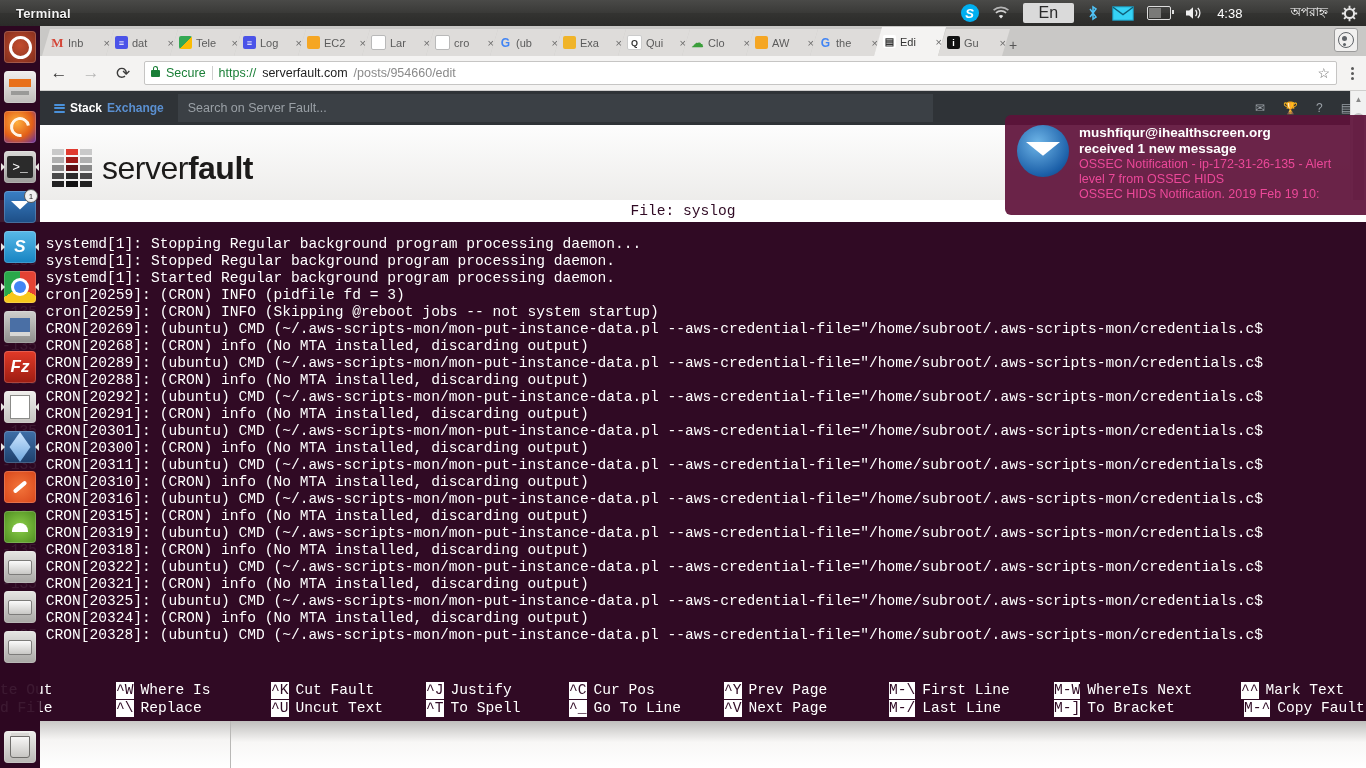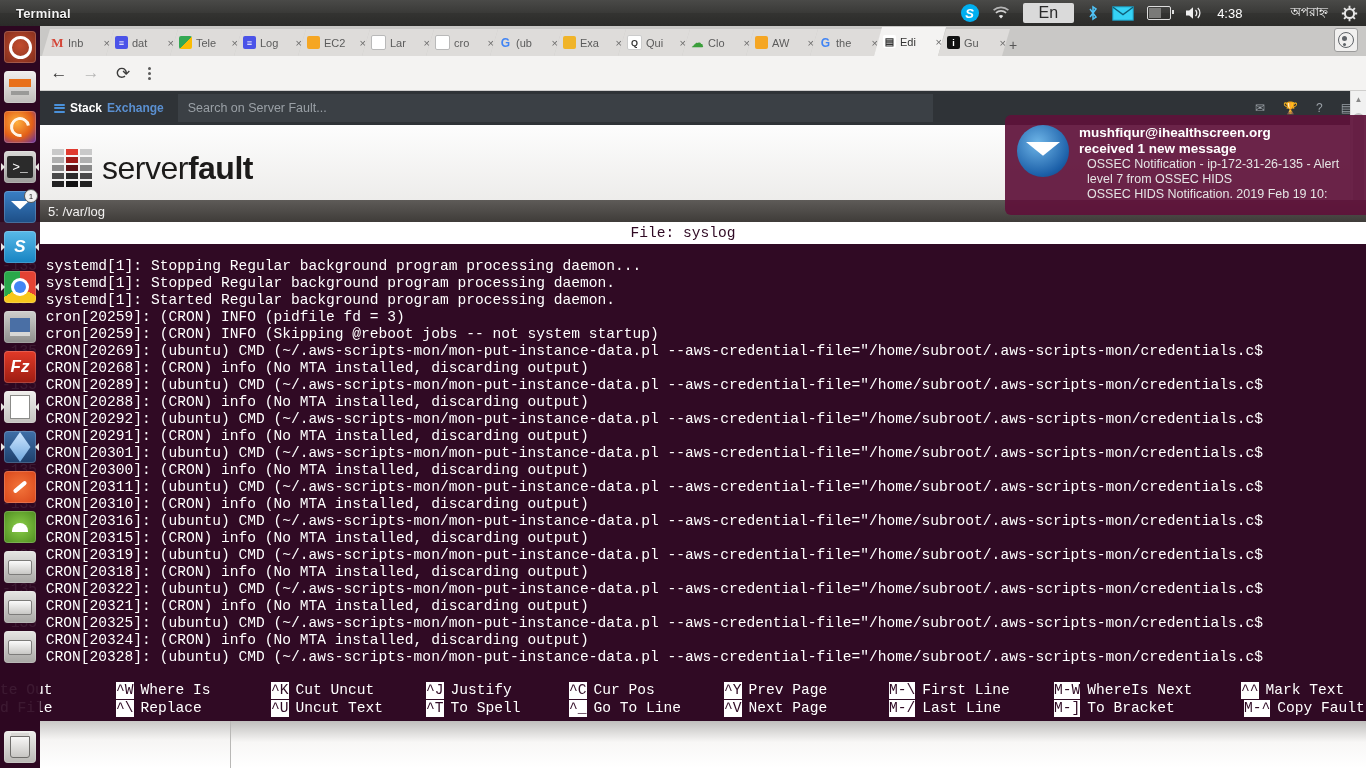--- a/index.html
+++ b/index.html
@@ -156,21 +156,21 @@
   
   #notify{
     position:absolute;right:0px;top:115px;width:361px;height:100px;z-index:60;
     background:rgba(94,17,58,.92);border-radius:6px 0 0 6px;
     display:flex;padding:10px 12px 8px 12px;box-sizing:border-box;gap:10px;color:#fff;
   }
   .nico{width:52px;height:52px;border-radius:50%;flex:none;background:radial-gradient(circle at 40% 35%,#6fb6e8,#1b5fa8 70%,#0f3a6b);position:relative;overflow:hidden;}
   .nico:after{content:"";position:absolute;left:9px;top:17px;width:34px;height:22px;background:#fff;clip-path:polygon(0 0,100% 0,50% 62%);}
   .ntext{flex:1;min-width:0;}
   .ntitle{font-size:13.5px;font-weight:bold;line-height:16px;}
-  .nbody{font-size:12.5px;line-height:15px;color:#e5e5e5;margin-left:8px;}
+  .nbody{font-size:12.5px;line-height:15px;color:#ec4899;}
 
   
   #bottom-strip{position:absolute;left:40px;top:721px;width:1326px;height:47px;background:linear-gradient(#c9c8c6,#f6f5f4 40%,#ffffff);z-index:20;}
   #bottom-inner{position:absolute;left:190px;top:0;right:0;bottom:0;background:linear-gradient(#bfbebc,#f8f7f6 45%,#ffffff);border-left:1px solid #b9b8b6;}
   #img-link{position:absolute;left:213px;top:31px;font-size:13.5px;color:#9c2a2a;text-decoration:underline;font-family:"Liberation Sans",sans-serif;}
   #strip-divider{position:absolute;left:190px;top:0;width:1px;height:47px;background:#b3b2b0;}
   
   #scrollbar{position:absolute;right:0;top:91px;width:15px;height:630px;background:#f1f1f1;z-index:12;border-left:1px solid #dcdcdc;}
   #scrollbar .thumb{position:absolute;left:2px;top:22px;width:11px;height:120px;background:#c1c1c1;border-radius:6px;}
   #scrollbar .arrow{position:absolute;left:0;top:0;width:15px;height:16px;display:flex;align-items:center;justify-content:center;color:#888;font-size:8px;}
@@ -261,20 +261,30 @@
       <div class="avatar-btn">
         <span class="avatar-circ"></span>
       </div>
     </div>
   </div>
 
   <div id="toolbar">
     <span class="navbtn">←</span>
     <span class="navbtn dim">→</span>
     <span class="navbtn">⟳</span>
+    <div id="omnibox">
+      <span class="lock"></span>
+      <span class="secure-lbl">Secure</span>
+      <span class="omni-sep"></span>
+      <span class="url-scheme">https://</span>
+        <span class="url-host">serverfault.com</span>
+        <span class="url-path">/posts/954660/edit</span>
+      <span style="flex:1"></span>
+      <span class="star">☆</span>
+    </div>
     <span class="kebab">
         <i></i>
         <i></i>
         <i></i>
       </span>
   </div>
 </div>
 
 <div id="page">
   <div id="se-bar">
@@ -320,23 +330,20 @@
     </div>
   </div>
 </div>
 
 <div id="scrollbar">
   <div class="arrow">▲</div>
   <div class="thumb"></div>
 </div>
 
 <div id="terminal">
-  <div id="term-titlebar">
-    <span>5: /var/log</span>
-  </div>
   <div id="term-top">
     <span>File: syslog</span>
   </div>
   <div id="term-body">
     <div class="tline">-135 systemd[1]: Stopping Regular background program processing daemon...</div>
     <div class="tline">-135 systemd[1]: Stopped Regular background program processing daemon.</div>
     <div class="tline">-135 systemd[1]: Started Regular background program processing daemon.</div>
     <div class="tline">-135 cron[20259]: (CRON) INFO (pidfile fd = 3)</div>
     <div class="tline">-135 cron[20259]: (CRON) INFO (Skipping @reboot jobs -- not system startup)</div>
     <div class="tline">-135 CRON[20269]: (ubuntu) CMD (~/.aws-scripts-mon/mon-put-instance-data.pl --aws-credential-file="/home/subroot/.aws-scripts-mon/credentials.c$</div>
@@ -357,21 +364,21 @@
     <div class="tline">-135 CRON[20321]: (CRON) info (No MTA installed, discarding output)</div>
     <div class="tline">-135 CRON[20325]: (ubuntu) CMD (~/.aws-scripts-mon/mon-put-instance-data.pl --aws-credential-file="/home/subroot/.aws-scripts-mon/credentials.c$</div>
     <div class="tline">-135 CRON[20324]: (CRON) info (No MTA installed, discarding output)</div>
     <div class="tline">-135 CRON[20328]: (ubuntu) CMD (~/.aws-scripts-mon/mon-put-instance-data.pl --aws-credential-file="/home/subroot/.aws-scripts-mon/credentials.c$</div>
   </div>
 
   <div id="term-help">
     <div class="helprow">
       <span class="hitem" style="width:116px"><span class="hlabel">te Out</span></span>
       <span class="hitem" style="width:155px"><span class="key">^W</span><span class="hlabel" style="margin-left:7px">Where Is</span></span>
-      <span class="hitem" style="width:155px"><span class="key">^K</span><span class="hlabel" style="margin-left:7px">Cut Uncut</span></span>
+      <span class="hitem" style="width:155px"><span class="key">^K</span><span class="hlabel" style="margin-left:7px">Cut Fault</span></span>
       <span class="hitem" style="width:143px"><span class="key">^J</span><span class="hlabel" style="margin-left:7px">Justify</span></span>
       <span class="hitem" style="width:155px"><span class="key">^C</span><span class="hlabel" style="margin-left:7px">Cur Pos</span></span>
       <span class="hitem" style="width:165px"><span class="key">^Y</span><span class="hlabel" style="margin-left:7px">Prev Page</span></span>
       <span class="hitem" style="width:165px"><span class="key">M-\</span><span class="hlabel" style="margin-left:7px">First Line</span></span>
       <span class="hitem" style="width:187px"><span class="key">M-W</span><span class="hlabel" style="margin-left:7px">WhereIs Next</span></span>
       <span class="hitem"><span class="key">^^</span><span class="hlabel" style="margin-left:7px">Mark Text</span></span>
     </div>
     <div class="helprow">
       <span class="hitem" style="width:116px"><span class="hlabel">d File</span></span>
       <span class="hitem" style="width:155px"><span class="key">^\</span><span class="hlabel" style="margin-left:7px">Replace</span></span>

